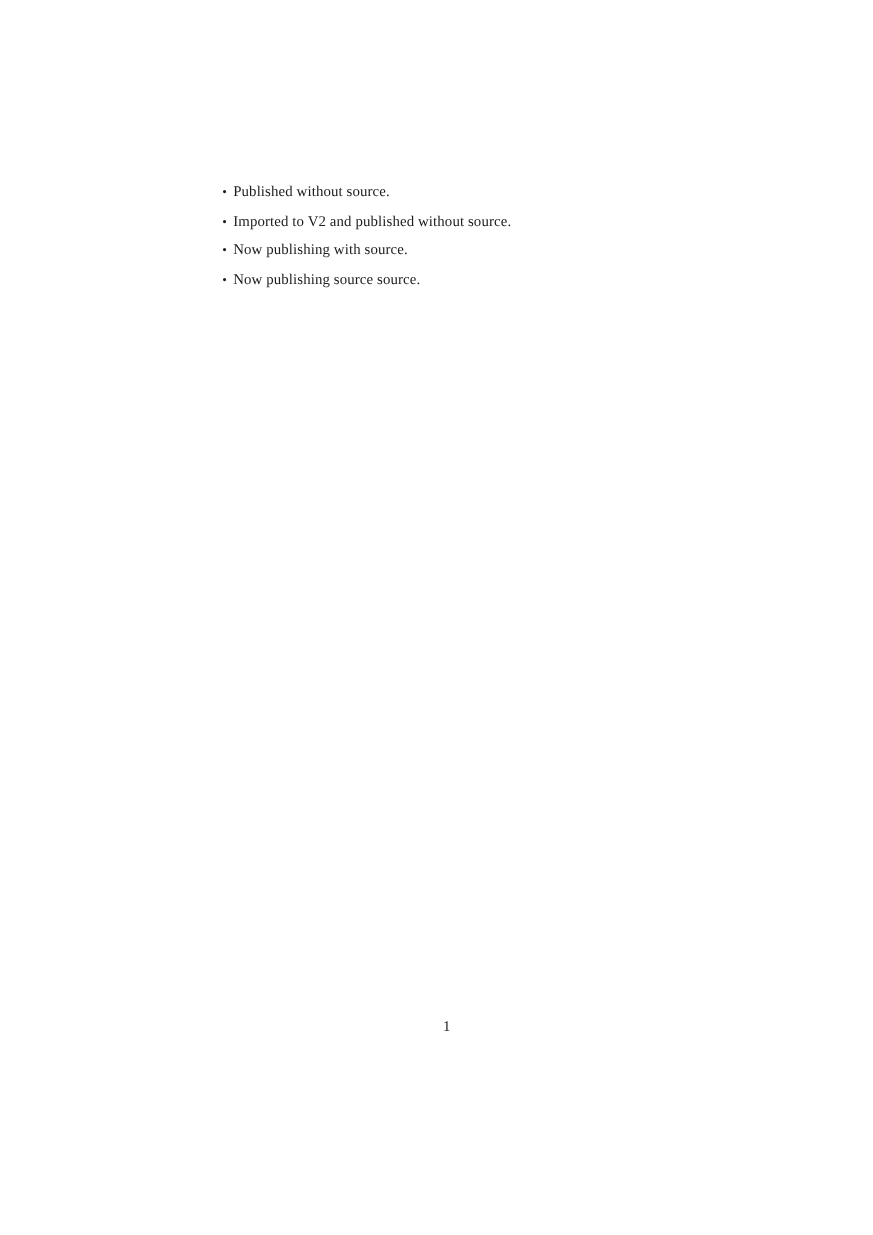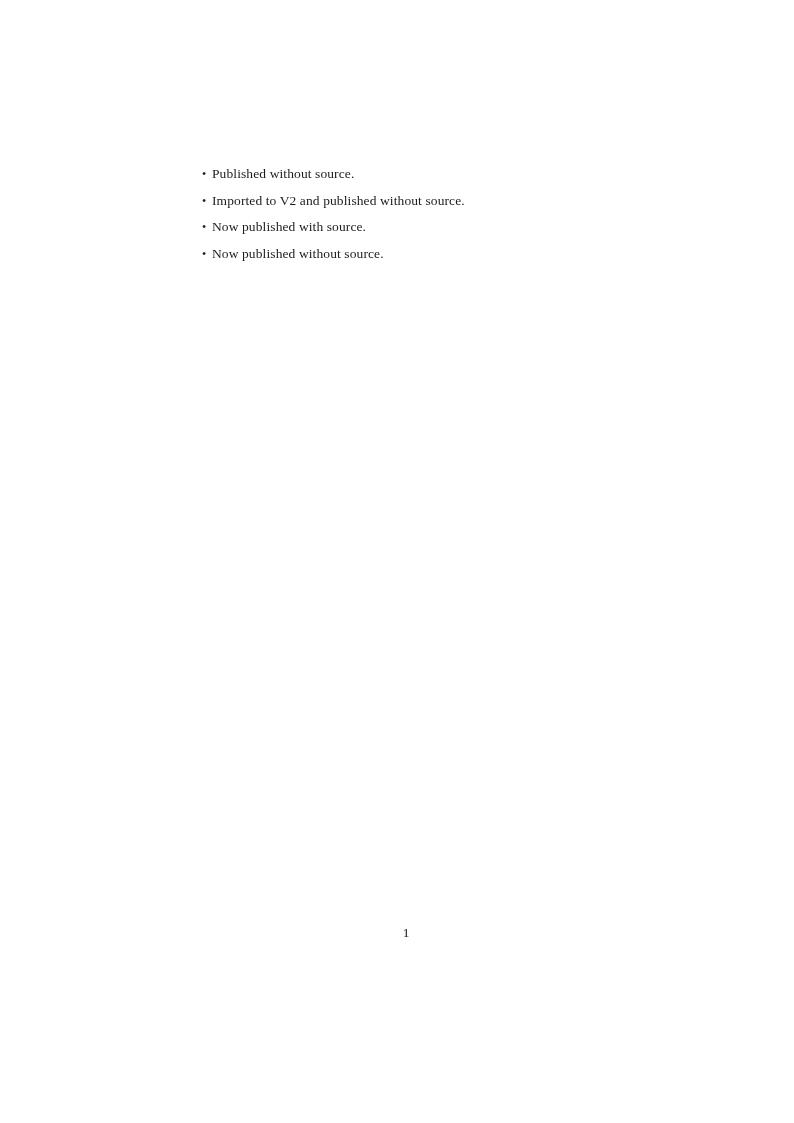--- a/index.html
+++ b/index.html
@@ -60,23 +60,23 @@
     <li class="list-item">
       <span class="bullet">•</span>
       <span class="item-text">Published without source.</span>
     </li>
     <li class="list-item">
       <span class="bullet">•</span>
       <span class="item-text">Imported to V2 and published without source.</span>
     </li>
     <li class="list-item">
       <span class="bullet">•</span>
-      <span class="item-text">Now published with source.</span>
+      <span class="item-text">Now publishing with source.</span>
     </li>
     <li class="list-item">
       <span class="bullet">•</span>
-      <span class="item-text">Now published without source.</span>
+      <span class="item-text">Now publishing source source.</span>
     </li>
   </ul>
 
   <div class="page-number">1</div>
 
 </div>
 
 </body></html>

